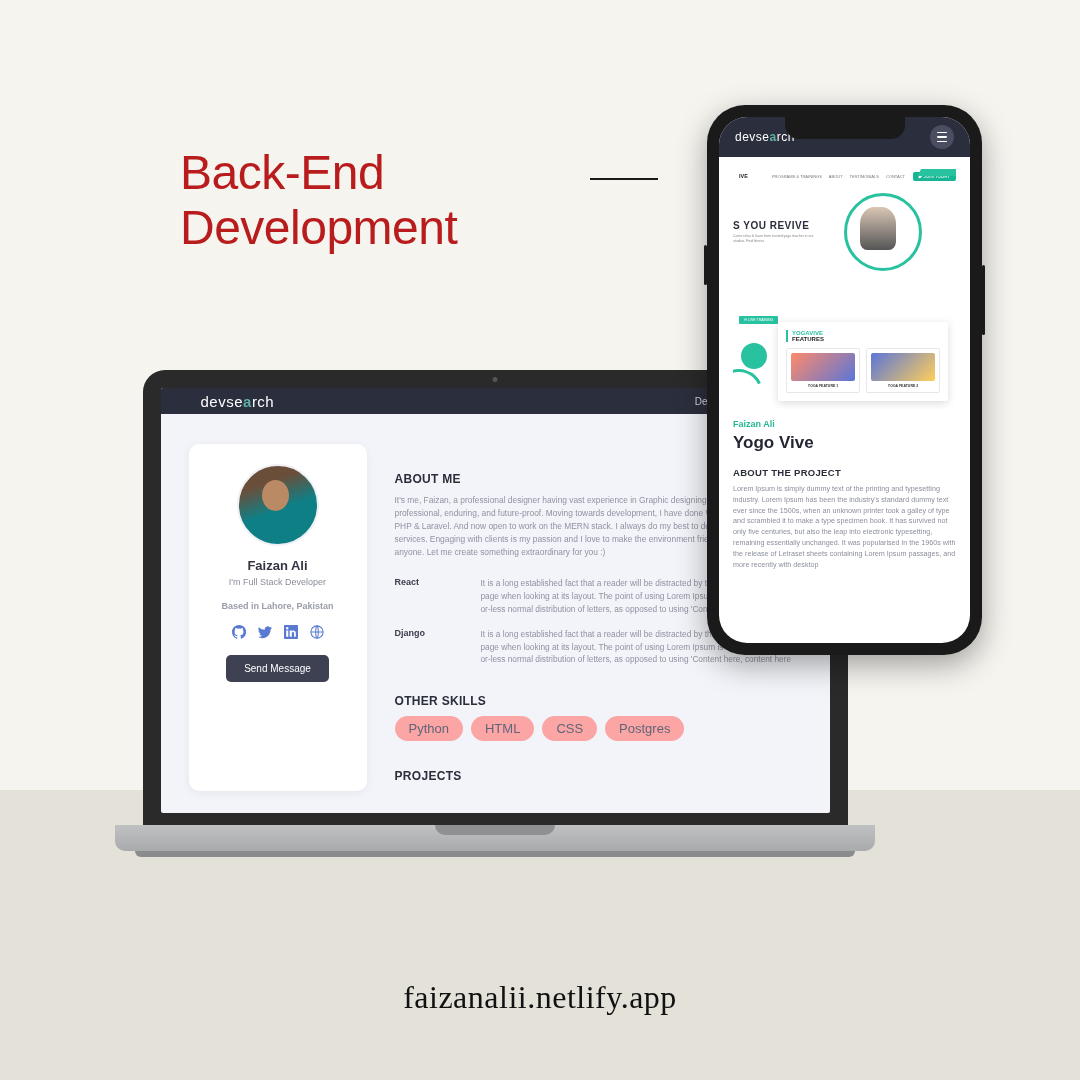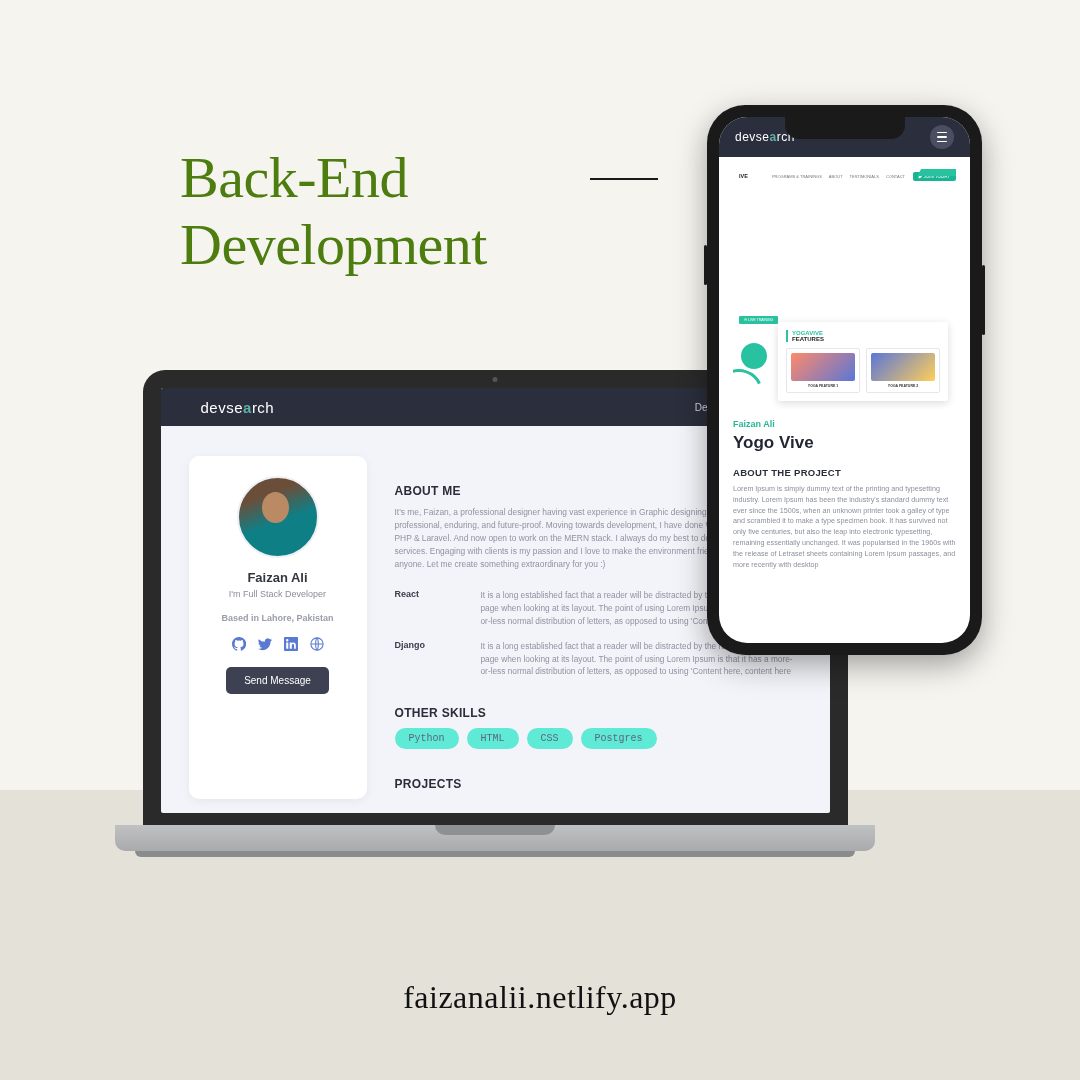--- a/index.html
+++ b/index.html
@@ -9,25 +9,25 @@
     background: #f6f4ef;
     font-family: -apple-system, BlinkMacSystemFont, "Segoe UI", Arial, sans-serif;
     position: relative;
     overflow: hidden;
   }
 
   .headline {
     position: absolute;
     left: 180px;
     top: 145px;
-    font-family: Liberation Serif, serif;
-    font-size: 58px;
+    font-family: Liberation Sans, sans-serif;
+    font-size: 48px;
     font-weight: 400;
     line-height: 1.15;
-    color: #4d7c0f;
+    color: #b91c1c;
     letter-spacing: -0.5px;
   }
   .headline-dash {
     position: absolute;
     left: 590px;
     top: 178px;
     width: 68px;
     height: 2px;
     background: #1a1a1a;
   }
@@ -87,21 +87,21 @@
   }
   .laptop-foot {
     width: 720px; height: 6px;
     margin: 0 auto;
     background: #8a8b8d;
     border-radius: 0 0 60px 60px;
   }
 
   
   .lp-nav {
-    height: 38px;
+    height: 26px;
     background: #2b2e3c;
     display:flex;align-items:center;
     padding: 0 20px 0 40px;
     color:#fff;
   }
   .brand {
     font-family: Arial, sans-serif;
     font-size: 15px;
     letter-spacing: 0.5px;
     color:#fff;
@@ -153,21 +153,21 @@
     border:none;border-radius:5px;
     padding:8px 18px;font-size:10px;
   }
   .main-col{flex:1;color:#56596a;}
   .sec-title{font-size:12px;font-weight:800;color:#2a2d3a;margin-bottom:8px;letter-spacing:0.3px;margin-top:28px;}
   .about-p{font-size:8.4px;line-height:1.55;color:#8f92a2;margin-bottom:18px;}
   .skill-row{display:flex;gap:34px;margin-bottom:12px;}
   .skill-name{width:52px;font-size:9px;font-weight:700;color:#3a3d4c;}
   .skill-desc{flex:1;font-size:8.3px;line-height:1.55;color:#8f92a2;}
   .chips{display:flex;gap:8px;margin:6px 0 18px 0;}
-  .chip{background:#5eead4;color:#61657a;font-size:10px;padding:5px 14px;border-radius:20px;font-family:Liberation Mono, monospace;}
+  .chip{background:#fca5a5;color:#61657a;font-size:13px;padding:5px 14px;border-radius:20px;}
 
   
   .phone {
     position:absolute;
     right: 98px;
     top: 105px;
     width: 275px;
     height: 550px;
     background:#1a1a1a;
     border-radius: 38px;
@@ -366,20 +366,27 @@
         <div class="yv-topbar">
           <span class="t">IVE</span>
           <div class="yv-menu">
             <span>PROGRAMS &amp; TRAININGS</span>
             <span>ABOUT</span>
             <span>TESTIMONIALS</span>
             <span>CONTACT</span>
           </div>
           <span class="yv-join">▶ JOIN TODAY</span>
         </div>
+        <div class="yv-hero">
+          <div class="yv-left">
+            <div class="yv-h">S YOU REVIVE</div>
+            <div class="yv-sub">Come relax &amp; learn from trusted yoga teacher in our studios. Find fitness.</div>
+          </div>
+          <div class="yv-circle"></div>
+        </div>
         <span class="lt-chip">☰ LIVE TRAINING</span>
         <div class="yv-smallcircle"></div>
         <div class="yv-arc"></div>
         <div class="yv-cards">
           <div class="yv-cards-title">
             <span>YOGAVIVE</span><br>
             <span style="color:#222">FEATURES</span>
           </div>
           <div class="yv-card-row">
             <div class="yv-card">

